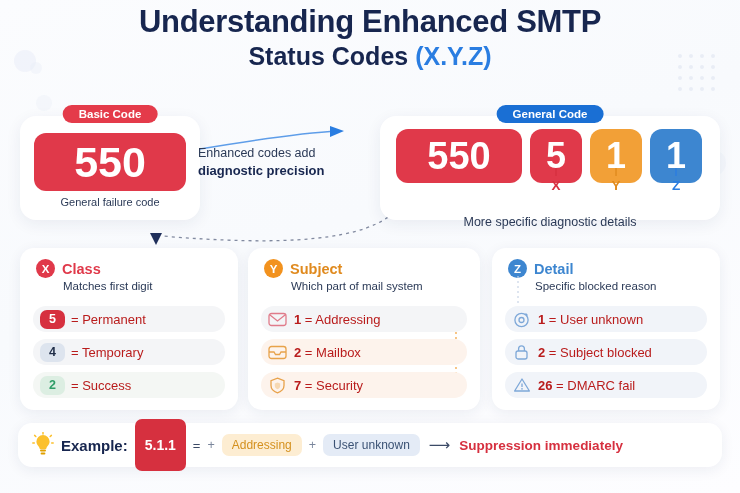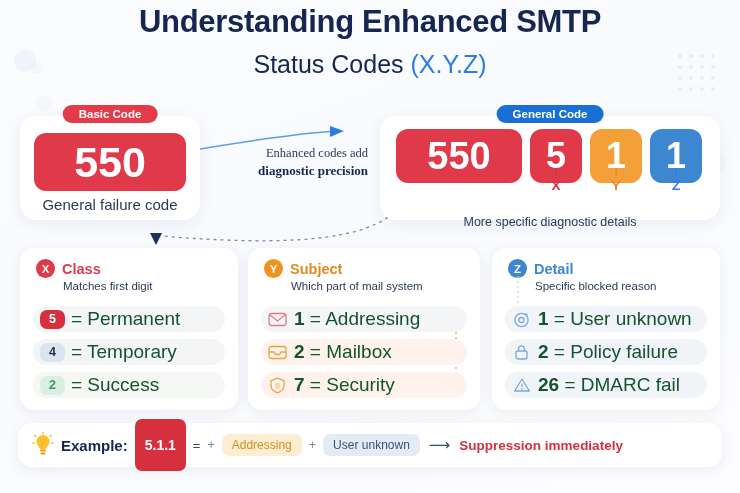--- a/index.html
+++ b/index.html
@@ -13,61 +13,61 @@
     background:linear-gradient(160deg,#fbfcfe 0%,#f8fafd 45%,#fdfdff 100%);
     overflow:hidden;}
 
   
   .deco-circle{position:absolute;border-radius:50%;background:#e9edf7;opacity:.55;}
   .deco-dotgrid{position:absolute;opacity:.55;}
 
   
   .title-wrap{position:absolute;left:0;top:6px;width:740px;text-align:center;}
   .title-1{font-size:31px;font-weight:bold;color:#17264f;letter-spacing:-.3px;line-height:1.05;}
-  .title-2{font-size:25px;font-weight:normal;color:#17264f;margin-top:12px;line-height:1.05;}
+  .title-2{font-size:25px;font-weight:bold;color:#17264f;margin-top:4px;line-height:1.05;}
   .title-xyz{color:#2a7de1;}
 
   
   .card{position:absolute;background:#ffffff;border-radius:16px;
         box-shadow:0 4px 16px rgba(25,40,80,.07);margin-top:16px;}
   .badge{position:absolute;top:-11px;left:50%;transform:translateX(-50%);
          padding:3px 16px;border-radius:999px;color:#fff;font-size:11.5px;font-weight:bold;
          white-space:nowrap;}
   .badge-basic{background:#e43b4a;}
   .badge-enh{background:#1a6fd4;}
 
   .digit-box{display:flex;align-items:center;justify-content:center;
     border-radius:12px;color:#fff;font-weight:bold;font-family:"Liberation Sans",sans-serif;}
   .dg-red{background:#e0394a;}
   .dg-orange{background:#f2a037;}
   .dg-blue{background:#3d86d0;}
 
-  .card-caption{position:absolute;width:100%;text-align:center;font-size:15px;color:#2b3a57;}
-
-  
-  .mid-text{position:absolute;text-align:right;width:170px;left:198px;top:144px;
-            font-size:12.5px;color:#2b3a57;line-height:1.45;font-family:Liberation Serif, serif;}
+  .card-caption{position:absolute;width:100%;text-align:center;font-size:11px;color:#2b3a57;}
+
+  
+  .mid-text{position:absolute;text-align:left;width:170px;left:198px;top:144px;
+            font-size:12.5px;color:#2b3a57;line-height:1.45;}
   .mid-text b{color:#17264f;font-size:13px;}
 
   
   .xyz-lab{position:absolute;font-size:13.5px;font-weight:bold;text-align:center;width:20px;}
 
   
   .panel{position:absolute;top:248px;height:162px;background:#ffffff;border-radius:14px;
          box-shadow:0 3px 14px rgba(25,40,80,.07);}
   .p-head{position:absolute;left:16px;top:11px;display:flex;align-items:center;gap:7px;}
   .p-circle{width:19px;height:19px;border-radius:50%;color:#fff;font-size:11.5px;font-weight:bold;
             display:flex;align-items:center;justify-content:center;flex:none;}
   .p-title{font-size:14.5px;font-weight:bold;}
   .p-sub{position:absolute;left:43px;top:32px;font-size:11.5px;color:#2b3a57;}
 
   .rows{position:absolute;left:13px;right:13px;top:58px;}
   .row{position:relative;height:26px;border-radius:999px;display:flex;align-items:center;
        margin-bottom:7px;padding-left:7px;box-sizing:border-box;}
-  .row-txt{font-size:19px;color:#14532d;}
+  .row-txt{font-size:13px;color:#b91c1c;}
   .row-num{font-weight:bold;}
   .mini-badge{width:25px;height:19px;border-radius:7px;display:flex;align-items:center;
               justify-content:center;font-size:12.5px;font-weight:bold;flex:none;margin-right:6px;}
   .ic{width:19px;height:19px;flex:none;margin-right:7px;display:flex;align-items:center;justify-content:center;}
 
   
   .example{position:absolute;left:18px;top:423px;width:704px;height:44px;background:#fff;
            border-radius:14px;box-shadow:0 3px 14px rgba(25,40,80,.07);
            display:flex;align-items:center;padding:0 14px;box-sizing:border-box;gap:7px;}
   .ex-label{font-size:15px;font-weight:bold;color:#17264f;}
@@ -242,21 +242,21 @@
         </span>
         <div class="row-txt"><b class="row-num">1</b> <span>= User unknown</span></div>
       </div>
       <div class="row" style="background:#f1f4f9;">
         <span class="ic">
           <svg width="15" height="17" viewBox="0 0 15 17">
               <rect x="2" y="7" width="11" height="8" rx="2" fill="none" stroke="#7ea8d8" stroke-width="1.3"></rect>
               <path d="M4.6 7 V4.8 A2.9 2.9 0 0 1 10.4 4.8 V7" fill="none" stroke="#7ea8d8" stroke-width="1.3"></path>
             </svg>
         </span>
-        <div class="row-txt"><b class="row-num">2</b> <span>= Policy failure</span></div>
+        <div class="row-txt"><b class="row-num">2</b> <span>= Subject blocked</span></div>
       </div>
       <div class="row" style="background:#f1f4f9;">
         <span class="ic">
           <svg width="18" height="16" viewBox="0 0 18 16">
               <path d="M9 2 L16.4 14 H1.6 Z" fill="none" stroke="#7ea8d8" stroke-width="1.3" stroke-linejoin="round"></path>
               <line x1="9" y1="6.5" x2="9" y2="10" stroke="#7ea8d8" stroke-width="1.3"></line>
               <circle cx="9" cy="11.8" r=".85" fill="#7ea8d8"></circle>
             </svg>
         </span>
         <div class="row-txt"><b class="row-num">26</b> <span>= DMARC fail</span></div>

